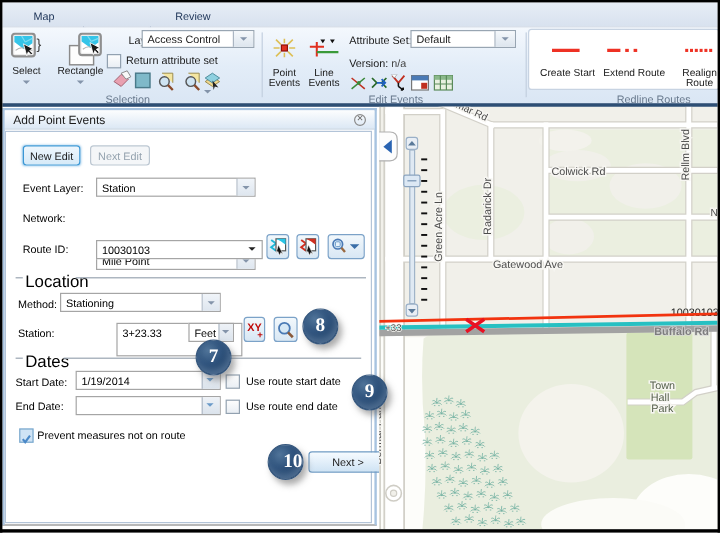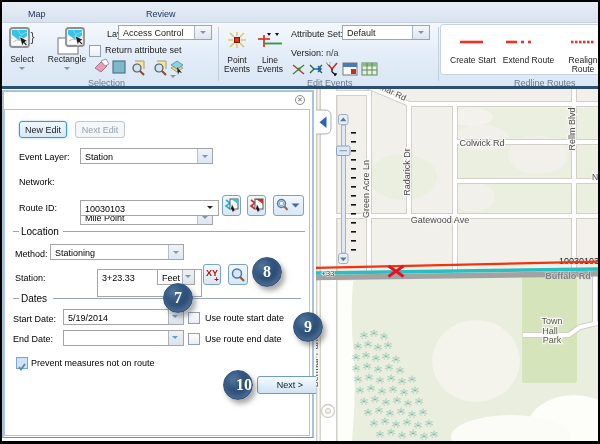--- a/index.html
+++ b/index.html
@@ -35,21 +35,21 @@
   background:linear-gradient(#fcfdfe,#dce8f5); border-bottom:1px solid #c4d2e2;
   font-size:10px; color:#1a1a1a; padding:2.5px 0 0 7px;}
 #pclose { position:absolute; right:7px; top:3px; width:10px; height:10px; border:1px solid #8a8a8a;
   border-radius:50%; color:#6a6a6a; font-size:7px; line-height:8px; text-align:center;}
 #pcontent { position:absolute; left:0px; top:17px; width:306px; height:327px;
   background:#fff; border:1px solid #b3c4d8; }
 .flabel { position:absolute; font-size:9px; color:#000; }
 .field { position:absolute; background:#fff; border:1px solid #a5a5a5; font-size:9px; color:#000;}
 .field .tx { position:absolute; left:4px; top:2.5px; white-space:nowrap;}
 .grpsep { position:absolute; height:1px; background:#9aa5b1; }
-.grptx { position:absolute; font-size:10px; color:#000; }
+.grptx { position:absolute; font-size:14px; color:#000; }
 .cbx { position:absolute; width:12px; height:12px; background:linear-gradient(#fdfdfd,#e9eef4);
   border:1px solid #92a1b0; }
 .btn { position:absolute; font-size:9px; color:#1a1a1a; text-align:center;
   border-radius:3px; }
 .badge { position:absolute; width:30px; height:30px; border-radius:50%;
   background:radial-gradient(circle at 33% 28%, #507499 0%, #2e527c 42%, #1c3d63 72%, #132e4e 100%);
   border:1px solid #37587e;
   box-shadow:3px 4px 5px rgba(90,90,90,0.5), inset -2px -4px 5px rgba(125,155,190,0.5);
   color:#fff; font-family:"Liberation Serif", serif; font-weight:bold; font-size:16px;
   text-align:center; line-height:28px; }
@@ -204,20 +204,21 @@
           <rect x="151" y="1.7" width="2.5" height="2.6"></rect>
       </g>
     </svg>
     <div class="icontext" style="left:438px;top:33px;width:66px;">Create Start</div>
     <div class="icontext" style="left:494px;top:33px;width:65px;">Extend Route</div>
     <div class="icontext" style="left:558px;top:33px;width:46px;">Realign<br>Route</div>
     <div class="glabel" style="left:512px;top:55px;">Redline Routes</div>
   </div>
 
   <div id="panel">
+    <div id="ptitle">Add Point Events</div>
     <div id="pclose">✕</div>
     <div id="pcontent">
       <div class="btn" style="left:14px;top:11px;width:48px;height:17px;line-height:16px;
         border:1px solid #3a97d5;background:linear-gradient(#eef6fc,#d6eaf8);box-shadow:0 0 2px rgba(60,150,215,0.6);">New Edit</div>
       <div class="btn" style="left:70px;top:11px;width:50px;height:17px;line-height:16px;
         border:1px solid #bcc7d2;background:#f4f6f8;color:#94a2ae;">Next Edit</div>
 
       <div class="flabel" style="left:14px;top:42px;">Event Layer:</div>
       <div class="field" style="left:75px;top:38px;width:133px;height:16px;">
         <span class="tx">Station</span>
@@ -295,21 +296,21 @@
           <line x1="10" y1="10" x2="14" y2="14" stroke="#8a5a3a" stroke-width="2.2"></line>
         </svg>
       </div>
 
       <div class="grpsep" style="left:8px;top:188px;width:6px;"></div>
       <div class="grptx" style="left:16px;top:183px;">Dates</div>
       <div class="grpsep" style="left:48px;top:188px;width:248px;"></div>
 
       <div class="flabel" style="left:8px;top:204px;">Start Date:</div>
       <div class="field" style="left:58px;top:199px;width:121px;height:16px;">
-        <span class="tx">5/19/2014</span>
+        <span class="tx">1/19/2014</span>
         <span class="dbtn" style="width:15px;background:linear-gradient(#eef2f7,#dbe3ec);">
             <span class="darr" style="left:3px;top:5px;border-top-color:#6a9ac8;"></span>
           </span>
       </div>
       <div class="cbx" style="left:183px;top:202px;"></div>
       <div class="flabel" style="left:200px;top:203px;">Use route start date</div>
 
       <div class="flabel" style="left:8px;top:224px;">End Date:</div>
       <div class="field" style="left:58px;top:220px;width:121px;height:16px;">
         <span class="dbtn" style="width:15px;background:linear-gradient(#eef2f7,#dbe3ec);">

